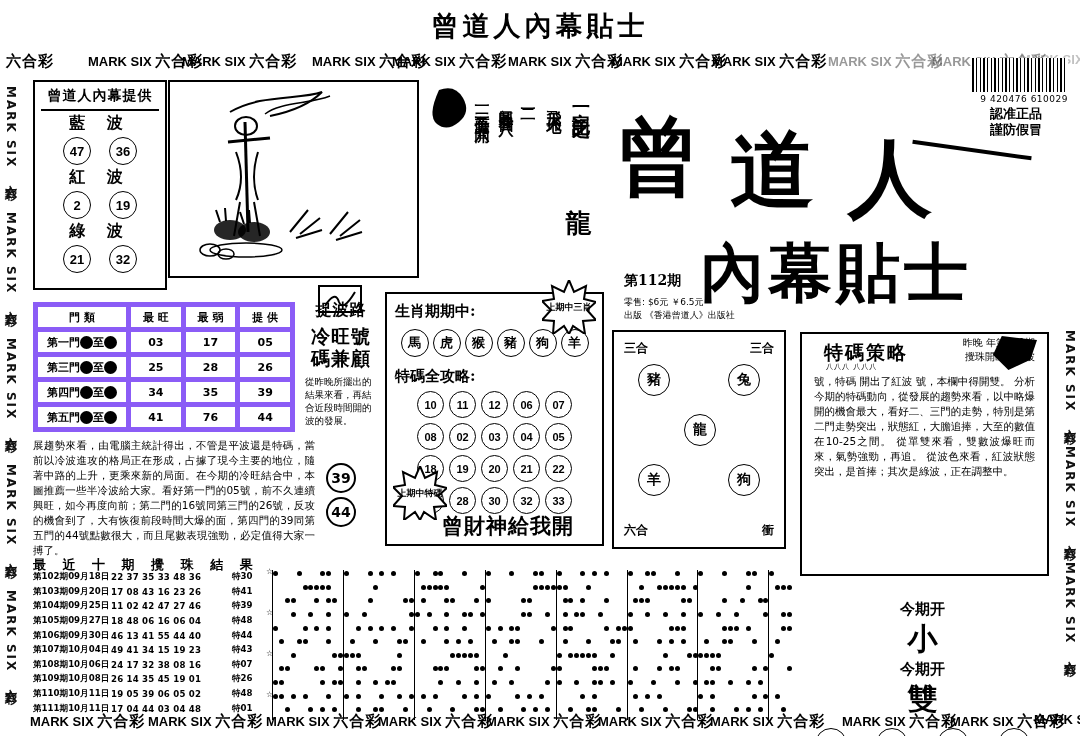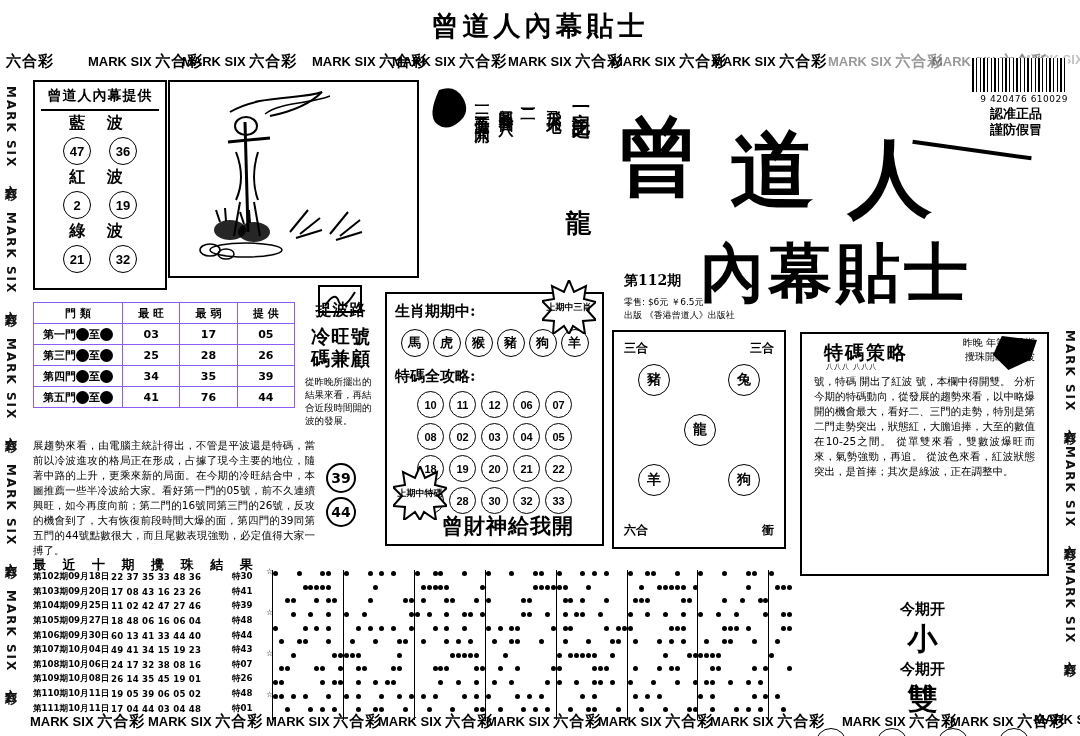--- a/index.html
+++ b/index.html
@@ -48,21 +48,21 @@
   #barcode{right:12px;top:58px;width:96px;height:34px;background:repeating-linear-gradient(90deg,#000 0 2px,#fff 2px 4px,#000 4px 5px,#fff 5px 8px,#000 8px 9px,#fff 9px 11px);}
   #barcode-num{right:12px;top:94px;font-size:9px;letter-spacing:.5px;}
   #auth{right:14px;top:106px;width:100px;text-align:center;font-size:13px;font-weight:bold;line-height:16px;font-family:"DejaVu Serif",serif;}
 
   #issue{left:624px;top:272px;font-size:14px;font-weight:bold;font-family:"DejaVu Serif",serif;}
   #price{left:624px;top:296px;font-size:9px;line-height:13px;}
 
   
   #tbl-wrap{left:33px;top:302px;width:262px;}
   table.tt{border-collapse:collapse;width:262px;font-size:11px;}
-  table.tt td,table.tt th{border:1px solid #8b5cf6;text-align:center;height:18px;font-weight:bold;font-family:"DejaVu Sans",sans-serif;}
+  table.tt td,table.tt th{border:5px solid #8b5cf6;text-align:center;height:18px;font-weight:bold;font-family:"DejaVu Sans",sans-serif;}
   .dot{display:inline-block;width:13px;height:13px;border-radius:50%;background:#000;color:#fff;font-size:9px;line-height:13px;text-align:center;vertical-align:middle;}
 
   
   #para{left:33px;top:438px;width:282px;font-size:10.5px;line-height:15px;text-align:justify;font-family:"DejaVu Sans",sans-serif;}
 
   
   #zbl{left:305px;top:300px;width:72px;text-align:center;}
   #zbl .t1{font-size:16px;font-weight:bold;letter-spacing:1px;}
   #zbl .t2{font-size:19px;font-weight:bold;line-height:22px;margin-top:4px;letter-spacing:1px;}
   #zbl .t3{font-size:9.5px;line-height:13px;margin-top:6px;text-align:left;}
@@ -394,21 +394,21 @@
         <span class="rnums">11  02  42  47  27  46</span>
         <span class="rspec">特39</span>
       </div>
     <div class="rrow">
         <span class="rdate">第105期09月27日</span>
         <span class="rnums">18  48  06  16  06  04</span>
         <span class="rspec">特48</span>
       </div>
     <div class="rrow">
         <span class="rdate">第106期09月30日</span>
-        <span class="rnums">60  13  41  33  44  40</span>
+        <span class="rnums">46  13  41  55  44  40</span>
         <span class="rspec">特44</span>
       </div>
     <div class="rrow">
         <span class="rdate">第107期10月04日</span>
         <span class="rnums">49  41  34  15  19  23</span>
         <span class="rspec">特43</span>
       </div>
     <div class="rrow">
         <span class="rdate">第108期10月06日</span>
         <span class="rnums">24  17  32  38  08  16</span>

